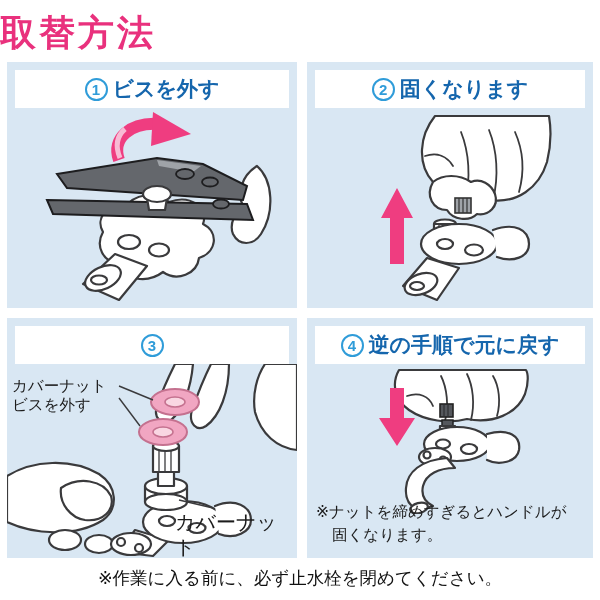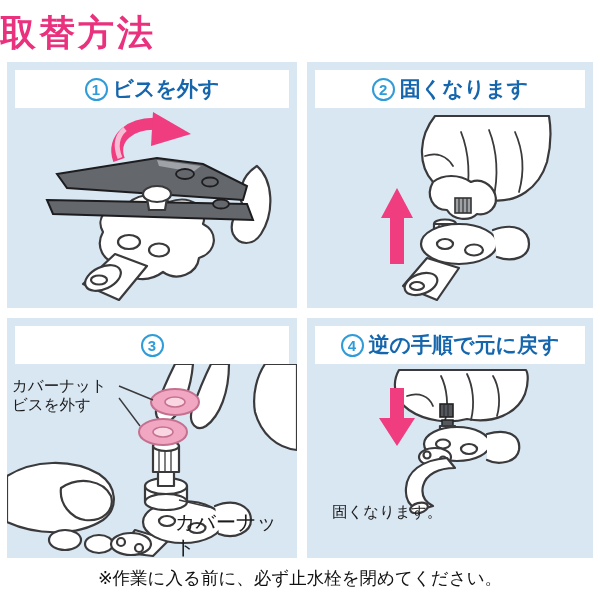--- a/index.html
+++ b/index.html
@@ -200,17 +200,18 @@
     <path class="ink" d="M180 70 C202 64 214 72 212 86 C210 98 192 102 180 96"></path>
     <ellipse class="ink" cx="128" cy="93" rx="16" ry="9"></ellipse>
     <circle class="ink" cx="120" cy="91" r="3.5"></circle>
     <circle class="ink" cx="136" cy="96" r="3.5"></circle>
     <path class="ink" d="M140 94 C114 96 100 108 99 124 C98 136 104 143 112 146 L126 142 C118 138 114 131 116 122 C119 110 132 104 148 104 Z"></path>
     <ellipse class="ink" cx="112" cy="144" rx="9" ry="5" transform="rotate(-15 112 144)"></ellipse>
 
     <polygon points="97,24 97,54 108,54 90,82 72,54 83,54 83,24" fill="#EF3D80"></polygon>
   </svg>
   <div class="note">
+    <div class="l1">※ナットを締めすぎるとハンドルが</div>
     <div class="l2">固くなります。</div>
   </div>
 </div>
 
 <div class="footer">※作業に入る前に、必ず止水栓を閉めてください。</div>
 
 </body></html>

